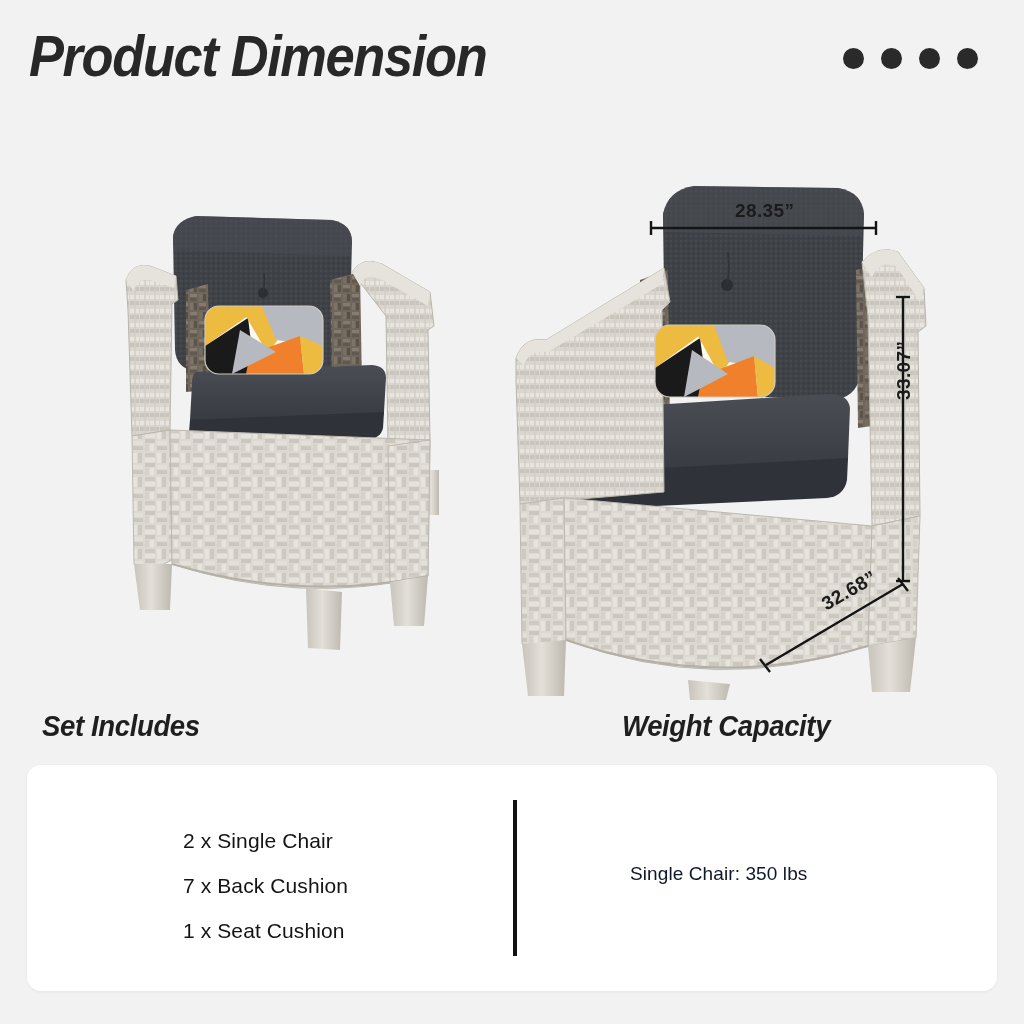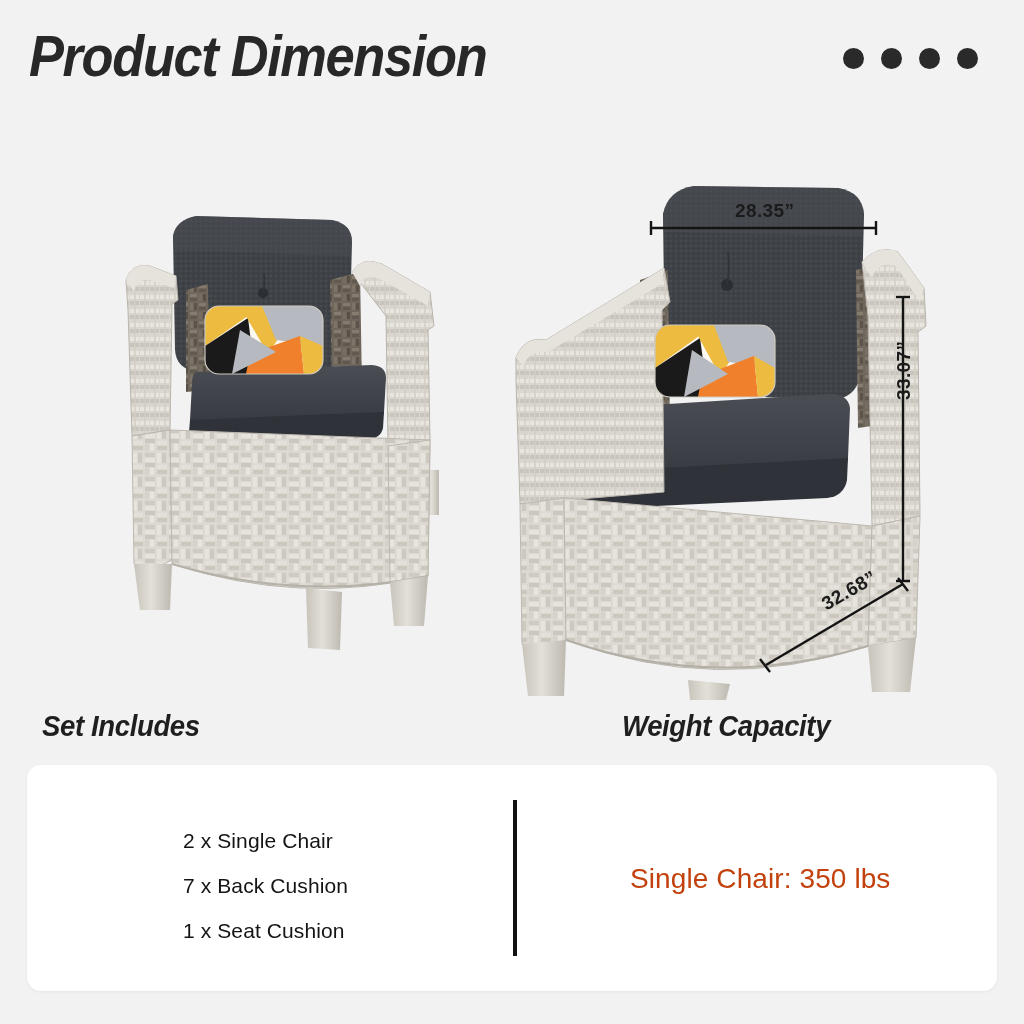--- a/index.html
+++ b/index.html
@@ -56,21 +56,21 @@
     box-shadow:0 1px 3px rgba(0,0,0,.06);
   }
   .includes{position:absolute;left:110px;top:48px;}
   .includes li{
     list-style:none;margin:0 0 21px 6px;padding:0;
     font-size:21px;color:#141414;letter-spacing:.1px;white-space:nowrap;
   }
   .divider{position:absolute;left:486px;top:35px;width:4px;height:156px;background:#111;}
   .weight-val{
     position:absolute;left:603px;top:98px;
-    font-size:28px;color:#c2410c;letter-spacing:.1px;white-space:nowrap;
+    font-size:19px;color:#0f172a;letter-spacing:.1px;white-space:nowrap;
   }
 
   
   .footnote{
     position:absolute;right:19px;top:1002px;
     font-size:12.5px;font-weight:bold;color:#2a2a2a;
     letter-spacing:.1px;white-space:nowrap;
   }
 </style>
 </head>

